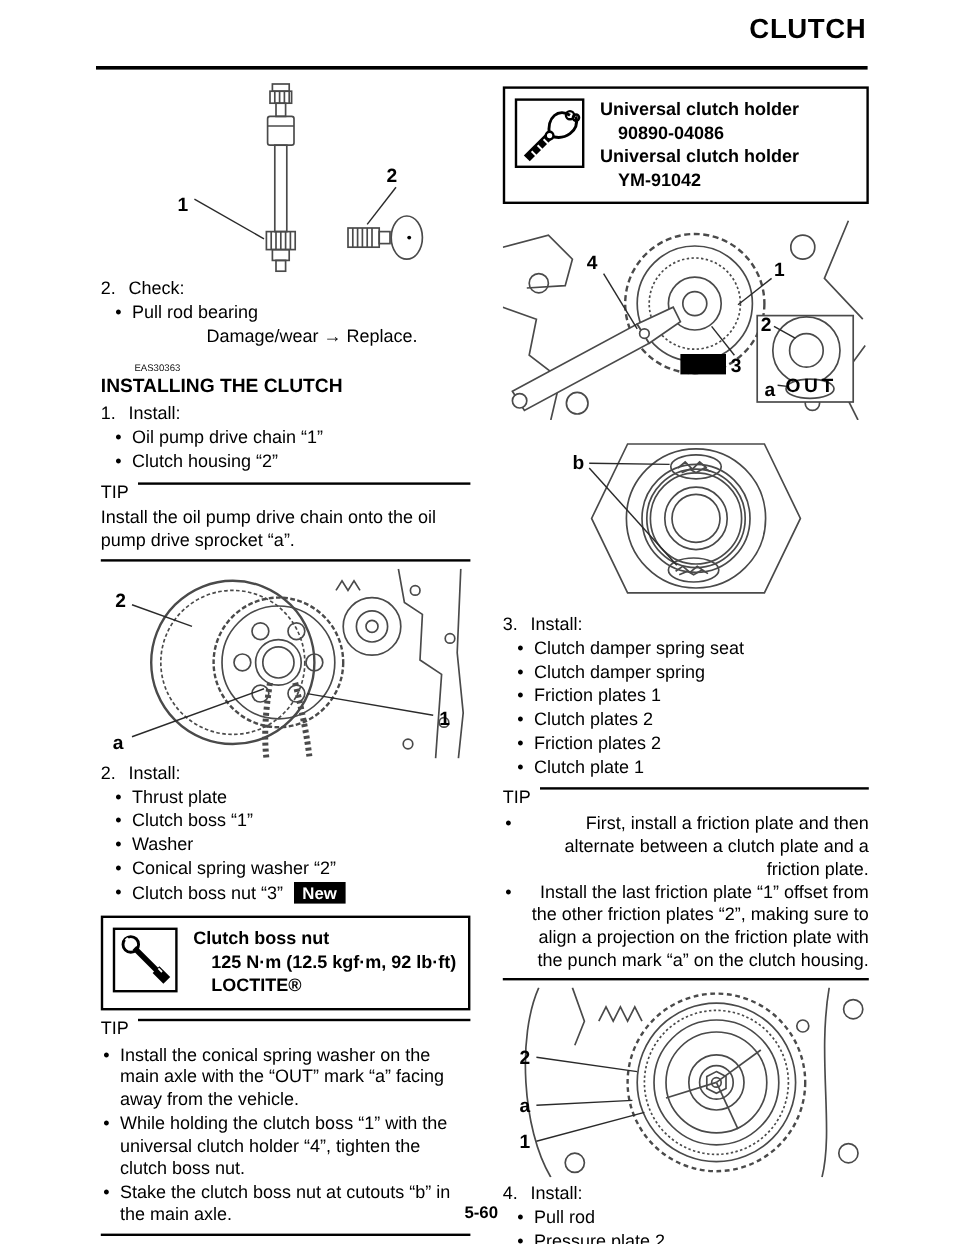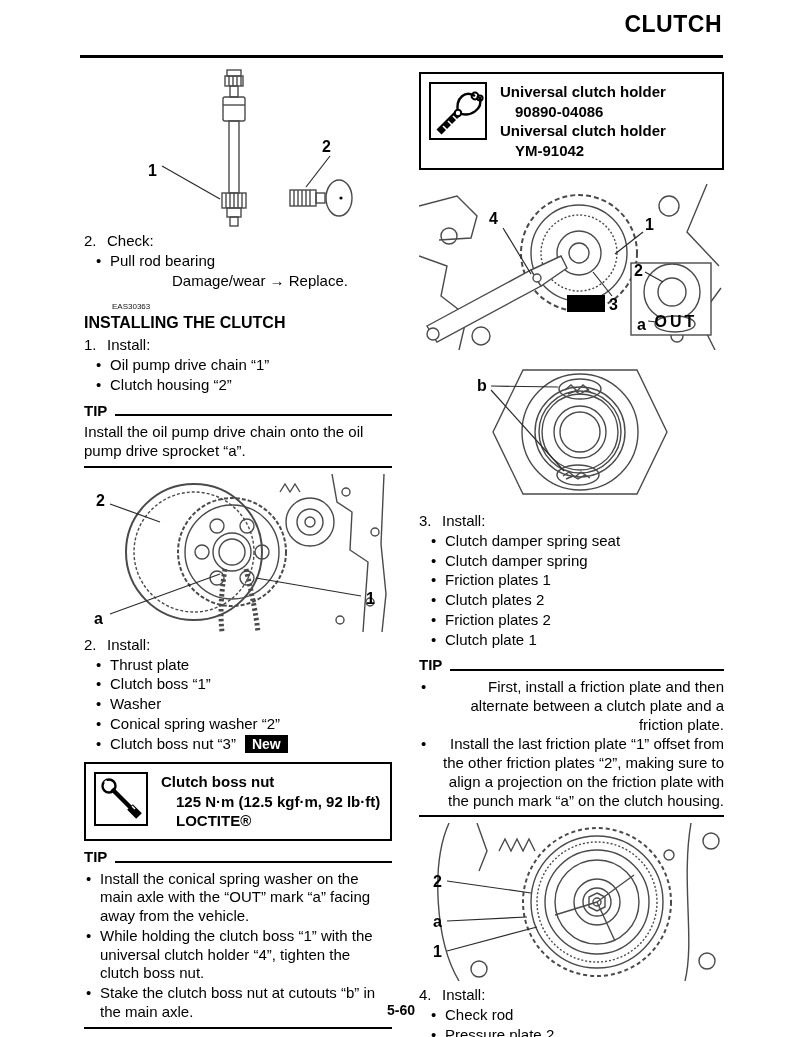--- a/index.html
+++ b/index.html
@@ -31,21 +31,21 @@
   .num { display: inline-block; width: 23px; }
   .blist { list-style: none; padding-left: 12px; }
   .blist li { position: relative; padding-left: 14px; margin: 1px 0; }
   .blist li::before { content: "\2022"; position: absolute; left: 0; }
   .result { margin-left: 44px; text-align: center; }
 
   .code { font-size: 8px; margin-top: 12px; color: #111; padding-left: 28px; }
   .section-title { font-size: 16px; font-weight: bold; margin: 1px 0 3px; }
 
   .tip { margin-top: 7px; }
-  .tip-head { display: flex; align-items: flex-end; font-weight: bold; }
+  .tip-head { display: flex; align-items: flex-start; font-weight: normal; }
   .tip-head .rule { flex: 1; height: 2px; background: #000; margin: 0 0 4px 8px; }
   .tip-body { margin: 3px 0 5px; }
   .tip-end { height: 2px; background: #000; margin: 5px 0 6px; }
 
   .spec-box { border: 2px solid #000; display: flex; gap: 13px; padding: 8px; margin: 9px 0 4px; align-items: flex-start; }
   .spec-icon { border: 2px solid #000; flex: none; background: #fff; }
   .spec-text { font-weight: bold; line-height: 1.3; }
   .spec-text .ind { padding-left: 15px; }
 
   .badge { display: inline-block; background: #000; color: #fff; font-weight: bold;
@@ -342,19 +342,19 @@
       <text x="14" y="104">a</text>
       <text x="14" y="134">1</text>
     </svg>
   </div>
 
   <div style="margin-top:5px;">
     <div class="step-line">
       <span class="num">4.</span><span>Install:</span>
     </div>
     <ul class="blist">
-      <li>Check rod</li>
+      <li>Pull rod</li>
       <li>Pressure plate 2</li>
     </ul>
   </div>
 </div>
 
 <div class="page-number">5-60</div>
 
 </body></html>

